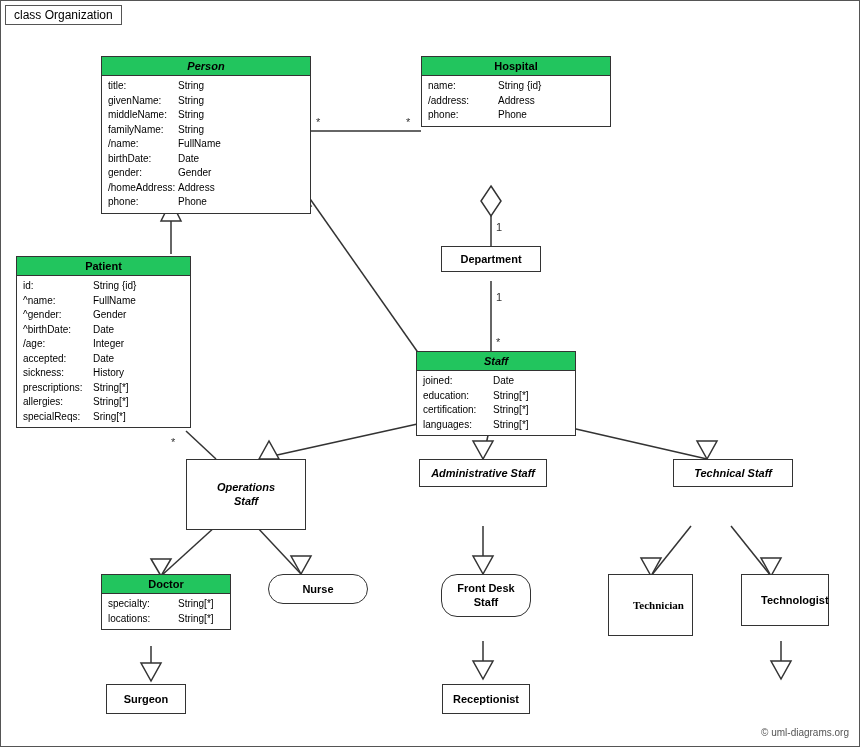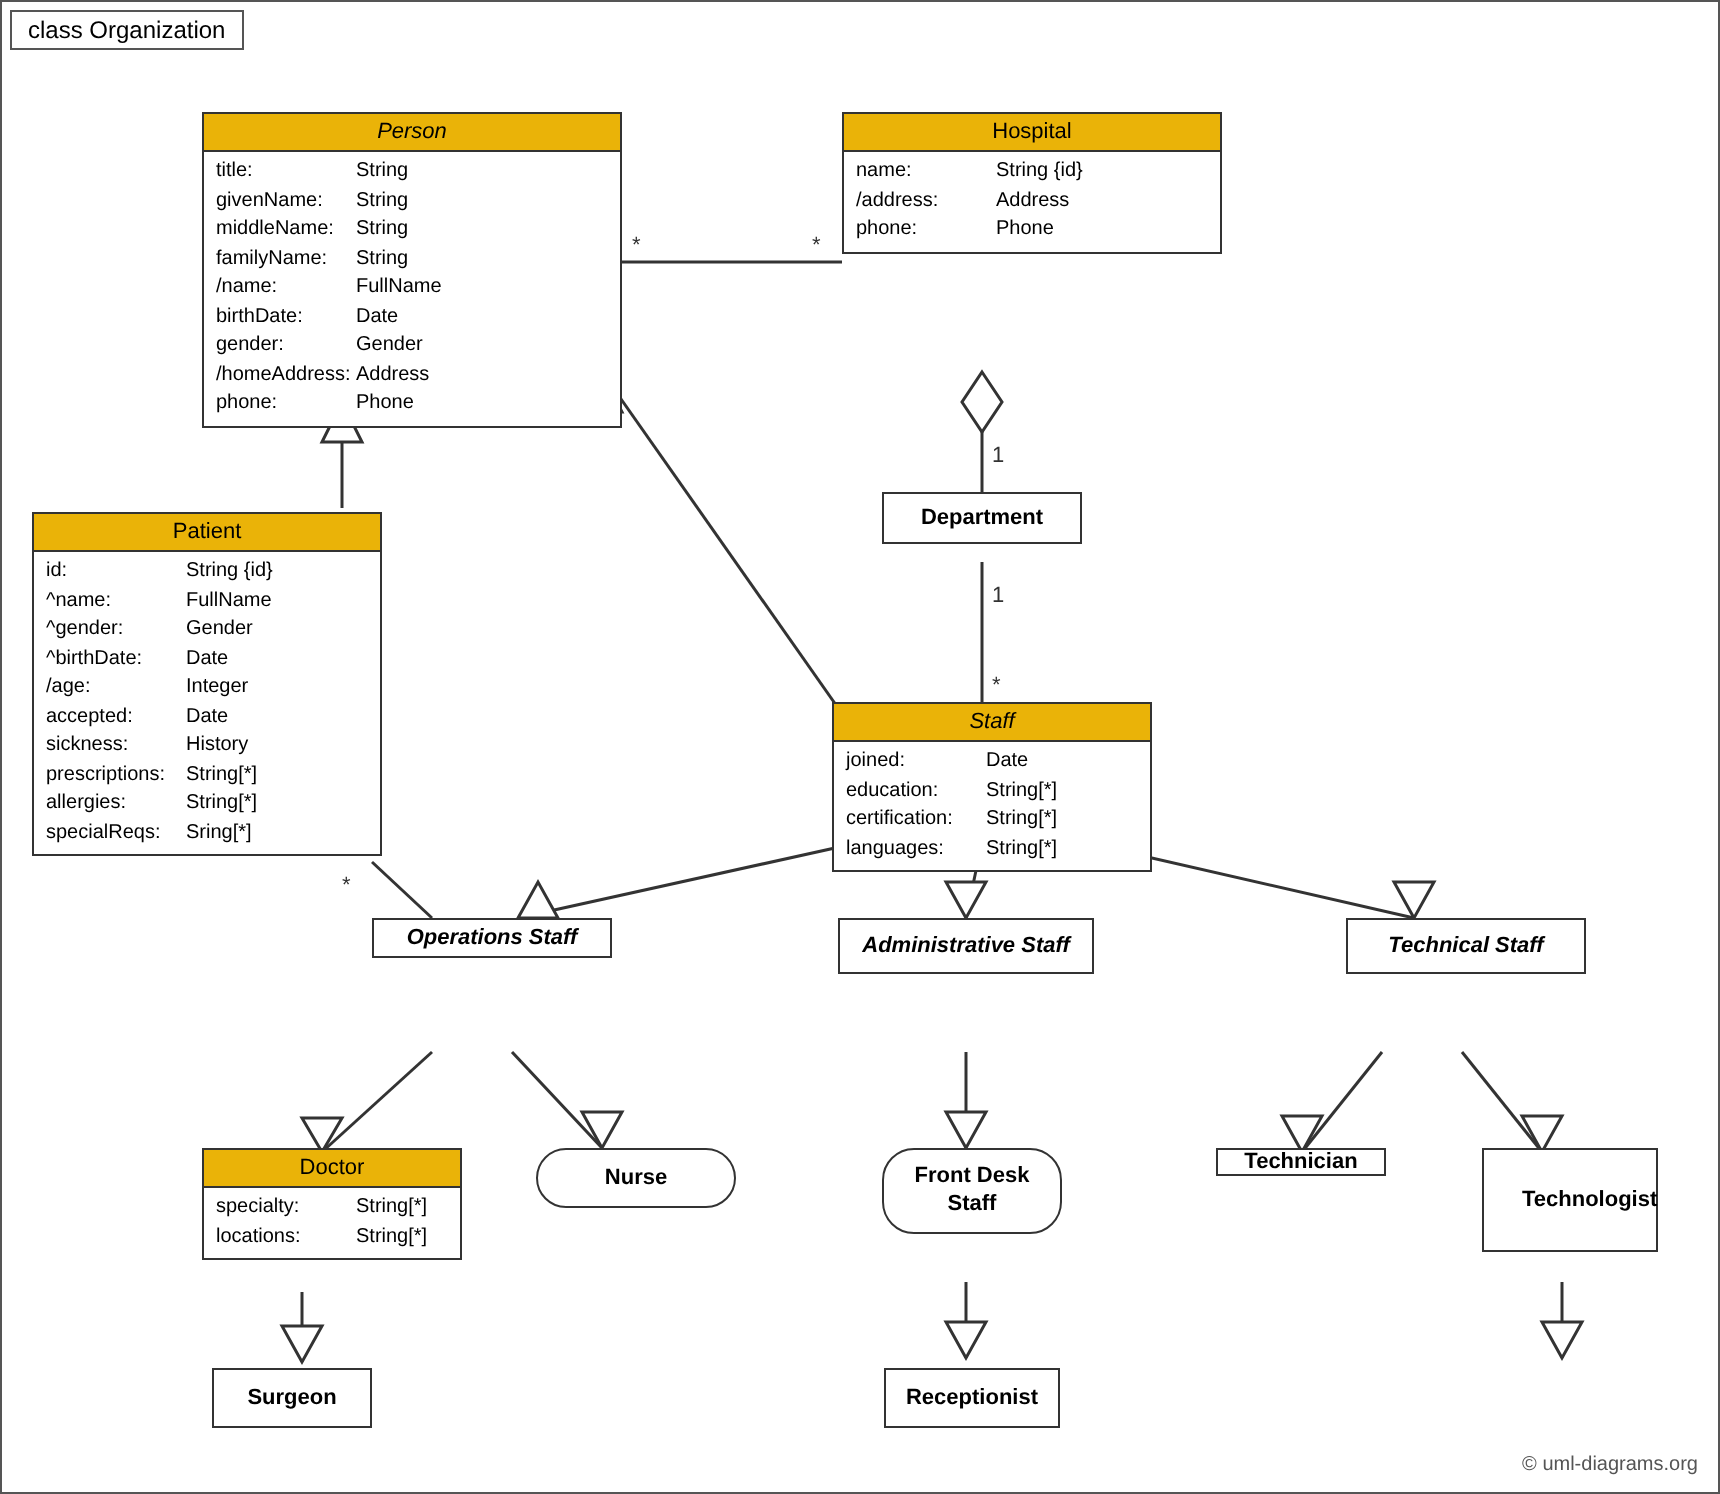--- a/index.html
+++ b/index.html
@@ -35,23 +35,23 @@
     .uml-class {
       position: absolute;
       border: 1.5px solid #333;
       background: #fff;
       text-align: center;
     }
 
     .uml-class .class-name {
       border-bottom: 1.5px solid #333;
       padding: 3px 6px;
-      font-weight: normal;
+      font-weight: bold;
       font-size: 11px;
-      background: #eab308;
+      background: #22c55e;
       text-align: center;
     }
 
     .uml-class .class-name.italic {
       font-style: italic;
     }
 
     .uml-class .class-attrs {
       padding: 3px 6px;
       text-align: left;
@@ -292,21 +292,21 @@
           <span class="attr-name">certification:</span>
           <span class="attr-type">String[*]</span>
         </div>
       <div class="attr-row">
           <span class="attr-name">languages:</span>
           <span class="attr-type">String[*]</span>
         </div>
     </div>
   </div>
 
-  <div class="simple-box italic" style="left:185px; top:458px; width:120px; padding:2px; line-height:1.3;">
+  <div class="simple-box italic" style="left:185px; top:458px; width:120px; padding:20px; line-height:1.3;">
     <span>Operations Staff</span>
   </div>
 
   <div class="simple-box italic" style="left:418px; top:458px; width:128px; padding:6px; line-height:1.3;">
     <span>Administrative Staff</span>
   </div>
 
   <div class="simple-box italic" style="left:672px; top:458px; width:120px; padding:6px; line-height:1.3;">
     <span>Technical Staff</span>
   </div>
@@ -326,21 +326,21 @@
   </div>
 
   <div class="simple-box" style="left:267px; top:573px; width:100px; padding:8px;border-radius:15px;">
     <span>Nurse</span>
   </div>
 
   <div class="simple-box" style="left:440px; top:573px; width:90px; padding:6px; line-height:1.3;border-radius:16px;">
     <span>Front Desk Staff</span>
   </div>
 
-  <div class="simple-box" style="left:607px; top:573px; width:85px; padding:0;">
+  <div class="simple-box" style="left:607px; top:573px; width:85px; padding:24px;font-family:Liberation Serif, serif;">
     <span>Technician</span>
   </div>
 
   <div class="simple-box" style="left:740px; top:573px; width:88px; padding:19px;">
     <span>Technologist</span>
   </div>
 
   <div class="simple-box" style="left:105px; top:683px; width:80px; padding:8px;">
     <span>Surgeon</span>
   </div>

